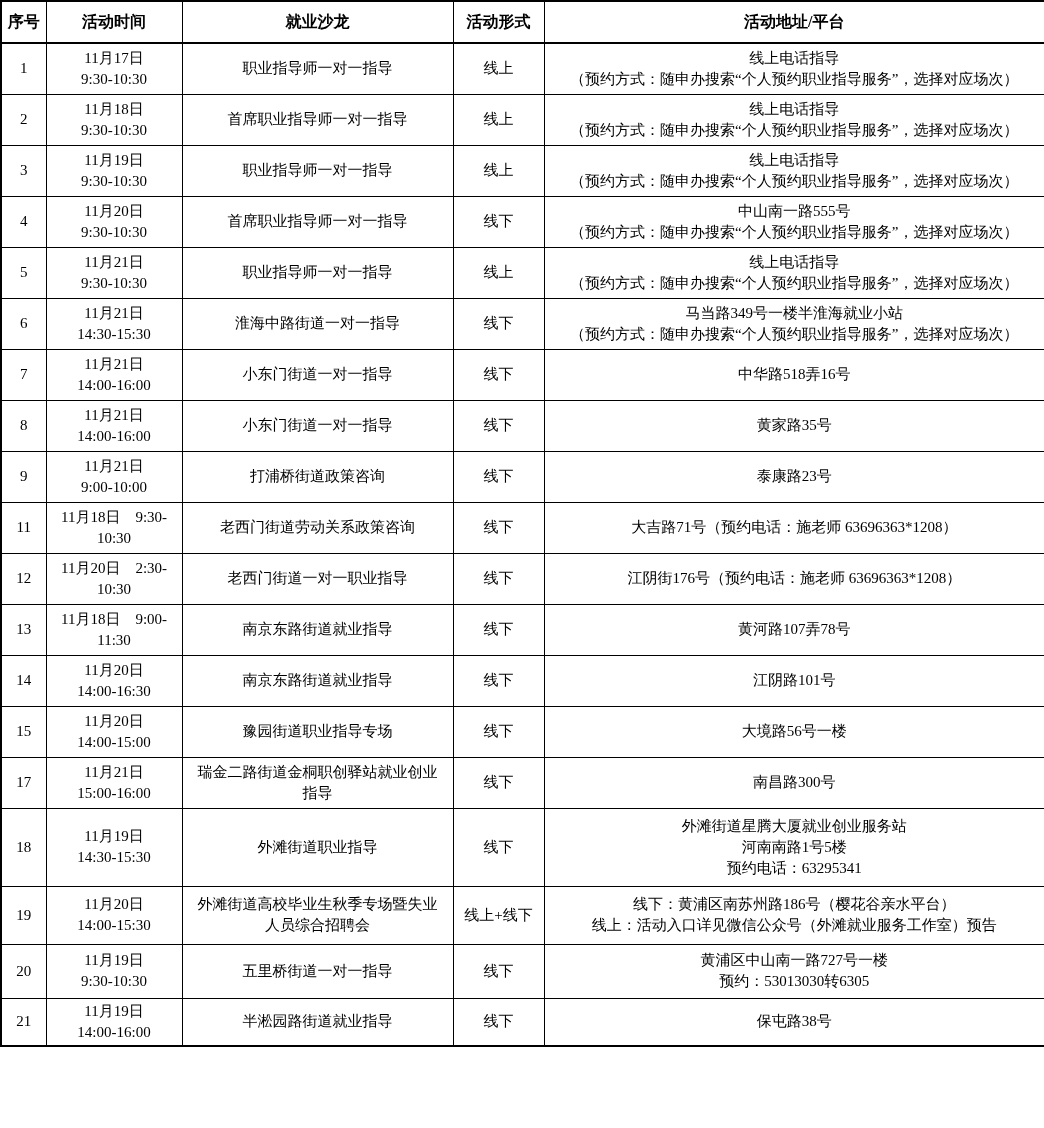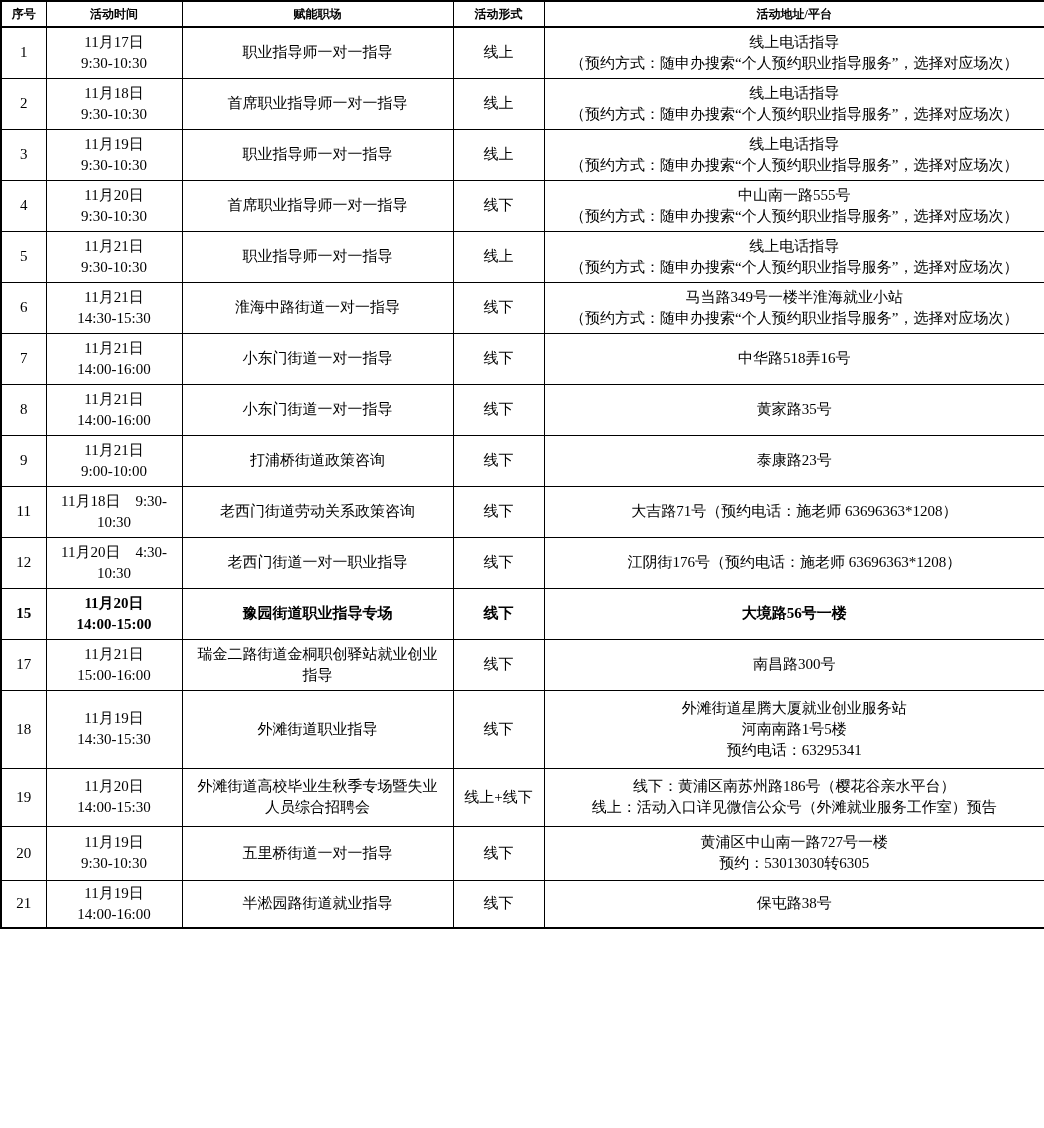--- a/index.html
+++ b/index.html
@@ -21,26 +21,26 @@
   }
   col.c-seq    { width: 45px; }
   col.c-time   { width: 136px; }
   col.c-theme  { width: 271px; }
   col.c-format { width: 91px; }
   col.c-addr   { width: 501px; }
   th {
     border: 1px solid #000000;
     border-top: 2px solid #000000;
     border-bottom: 2px solid #000000;
-    font-size: 12px;
+    font-size: 16px;
     font-weight: bold;
     height: 24px;
     text-align: center;
     vertical-align: middle;
-    padding: 0 2px;
+    padding: 8px 2px;
     white-space: nowrap;
     overflow: hidden;
   }
   td {
     border: 1px solid #000000;
     font-size: 15px;
     line-height: 21px;
     text-align: center;
     vertical-align: middle;
     padding: 2px 3px;
@@ -56,21 +56,21 @@
     <col class="c-seq">
     <col class="c-time">
     <col class="c-theme">
     <col class="c-format">
     <col class="c-addr">
   </colgroup>
   <thead>
     <tr>
       <th>序号</th>
       <th>活动时间</th>
-      <th>赋能职场</th>
+      <th>就业沙龙</th>
       <th>活动形式</th>
       <th>活动地址/平台</th>
     </tr>
   </thead>
   <tbody>
       <tr style="height: 51px;">
         <td>1</td>
         <td>
           <div>11月17日</div>
           <div>9:30-10:30</div>
@@ -211,32 +211,60 @@
           <div>老西门街道劳动关系政策咨询</div>
         </td>
         <td>线下</td>
         <td>
           <div>大吉路71号（预约电话：施老师 63696363*1208）</div>
         </td>
       </tr>
       <tr style="height: 51px;">
         <td>12</td>
         <td>
-          <div>11月20日　4:30-</div>
+          <div>11月20日　2:30-</div>
           <div>10:30</div>
         </td>
         <td>
           <div>老西门街道一对一职业指导</div>
         </td>
         <td>线下</td>
         <td>
           <div>江阴街176号（预约电话：施老师 63696363*1208）</div>
         </td>
       </tr>
-      <tr style="height: 51px; font-weight: bold;">
+      <tr style="height: 51px;">
+        <td>13</td>
+        <td>
+          <div>11月18日　9:00-</div>
+          <div>11:30</div>
+        </td>
+        <td>
+          <div>南京东路街道就业指导</div>
+        </td>
+        <td>线下</td>
+        <td>
+          <div>黄河路107弄78号</div>
+        </td>
+      </tr>
+      <tr style="height: 51px;">
+        <td>14</td>
+        <td>
+          <div>11月20日</div>
+          <div>14:00-16:30</div>
+        </td>
+        <td>
+          <div>南京东路街道就业指导</div>
+        </td>
+        <td>线下</td>
+        <td>
+          <div>江阴路101号</div>
+        </td>
+      </tr>
+      <tr style="height: 51px;">
         <td>15</td>
         <td>
           <div>11月20日</div>
           <div>14:00-15:00</div>
         </td>
         <td>
           <div>豫园街道职业指导专场</div>
         </td>
         <td>线下</td>
         <td>

